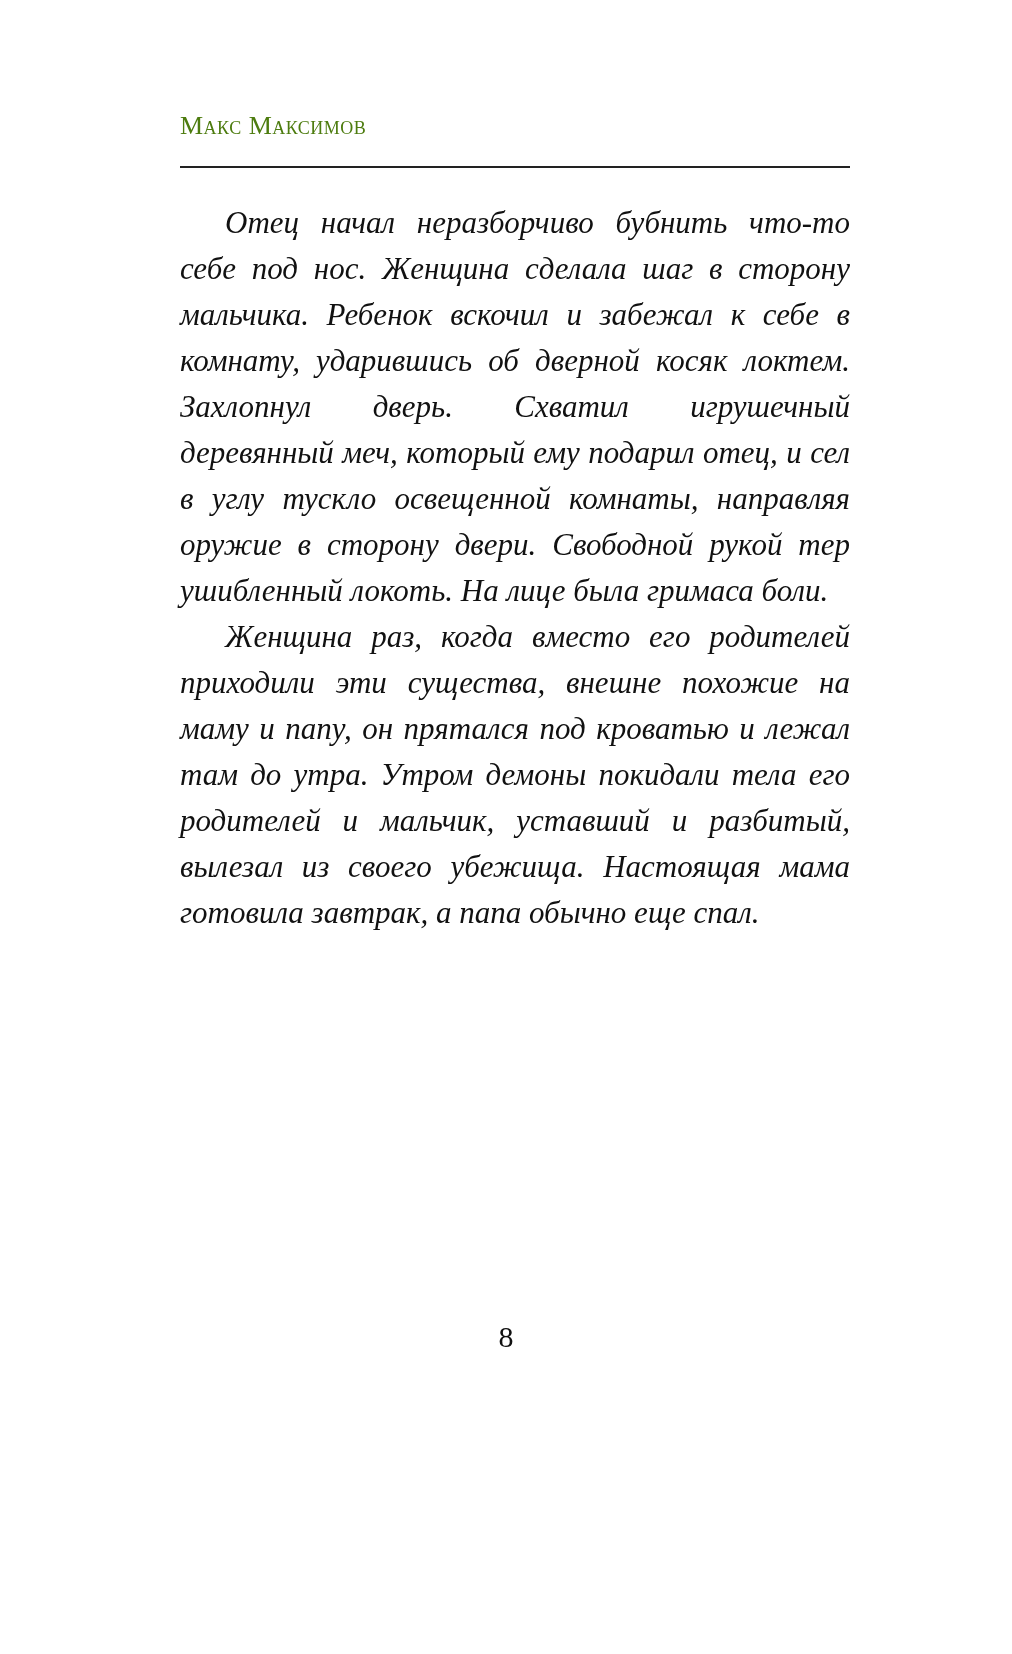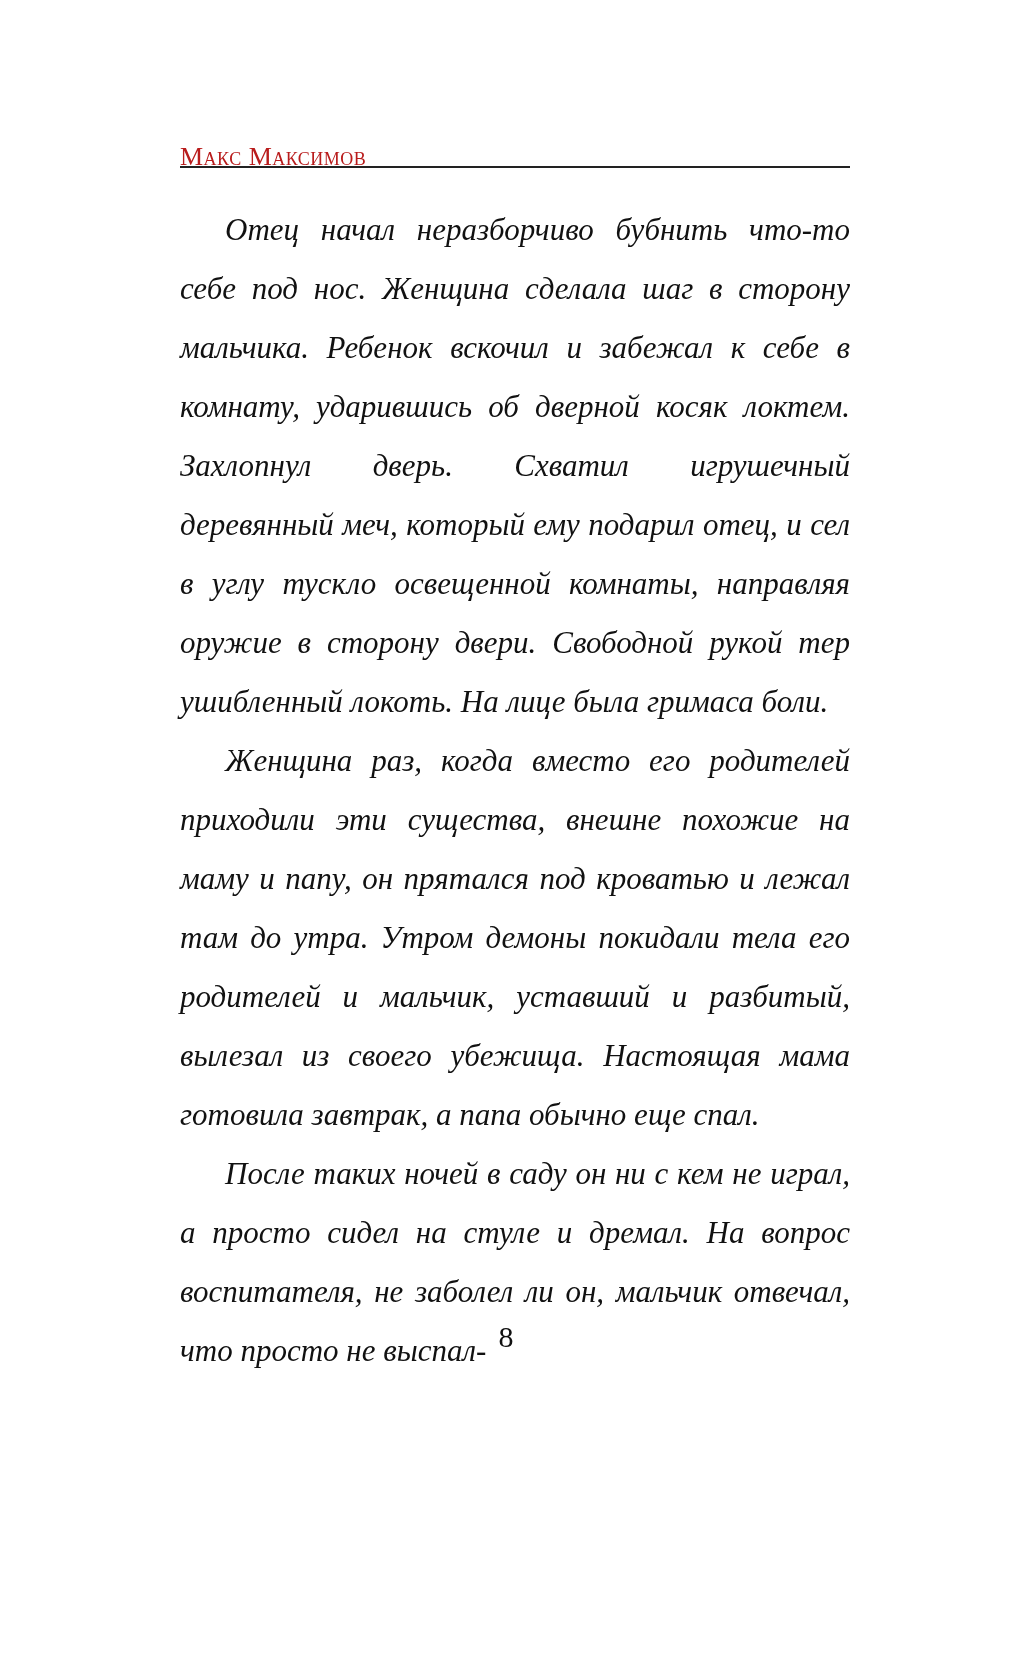--- a/index.html
+++ b/index.html
@@ -1,39 +1,38 @@
 <!DOCTYPE html>
 <html><head>
 <meta charset="utf-8">
 <style>
   html, body { margin: 0; padding: 0; background: #ffffff; }
   body { width: 1012px; height: 1654px; position: relative; overflow: hidden; color: #111; }
   .running-head {
-    position: absolute; left: 180px; top: 142px;
+    position: absolute; left: 180px; top: 111px;
     font-family: "Liberation Serif", "DejaVu Serif", serif;
-    font-size: 26px; font-variant: small-caps; letter-spacing: 0.5px; color: #b91c1c;
+    font-size: 26px; font-variant: small-caps; letter-spacing: 0.5px; color: #4d7c0f;
   }
   .rule { position: absolute; left: 180px; top: 166px; width: 670px; height: 2px; background: #222; }
   .body-text {
     position: absolute; left: 180px; top: 200px; width: 670px;
     font-family: "Liberation Serif", "DejaVu Serif", serif;
-    font-style: italic; font-size: 31px; line-height: 59px;
+    font-style: italic; font-size: 31px; line-height: 46px;
     text-align: justify; color: #111;
   }
   .para { margin: 0; text-indent: 45px; }
   .page-number {
     position: absolute; left: 0; width: 1012px; top: 1320px; text-align: center;
     font-family: "Liberation Serif", "DejaVu Serif", serif; font-size: 30px; color: #111;
   }
 </style>
 </head>
 <body>
 
 <div class="running-head">Макс Максимов</div>
 <div class="rule"></div>
 
 <div class="body-text">
   <p class="para">Отец начал неразборчиво бубнить что-то себе под нос. Женщина сделала шаг в сторону мальчика. Ребенок вскочил и забежал к себе в комнату, ударившись об дверной косяк локтем. Захлопнул дверь. Схватил игрушечный деревянный меч, который ему подарил отец, и сел в углу тускло освещенной комнаты, направляя оружие в сторону двери. Свободной рукой тер ушибленный локоть. На лице была гримаса боли.</p>
   <p class="para">Женщина раз, когда вместо его родителей приходили эти существа, внешне похожие на маму и папу, он прятался под кроватью и лежал там до утра. Утром демоны покидали тела его родителей и мальчик, уставший и разбитый, вылезал из своего убежища. Настоящая мама готовила завтрак, а папа обычно еще спал.</p>
-  <p class="para">После таких ночей в саду он ни с кем не играл, а просто сидел на стуле и дремал. На вопрос воспитателя, не заболел ли он, мальчик отвечал, что просто не выспал-</p>
 </div>
 
 <div class="page-number">8</div>
 
 </body></html>

